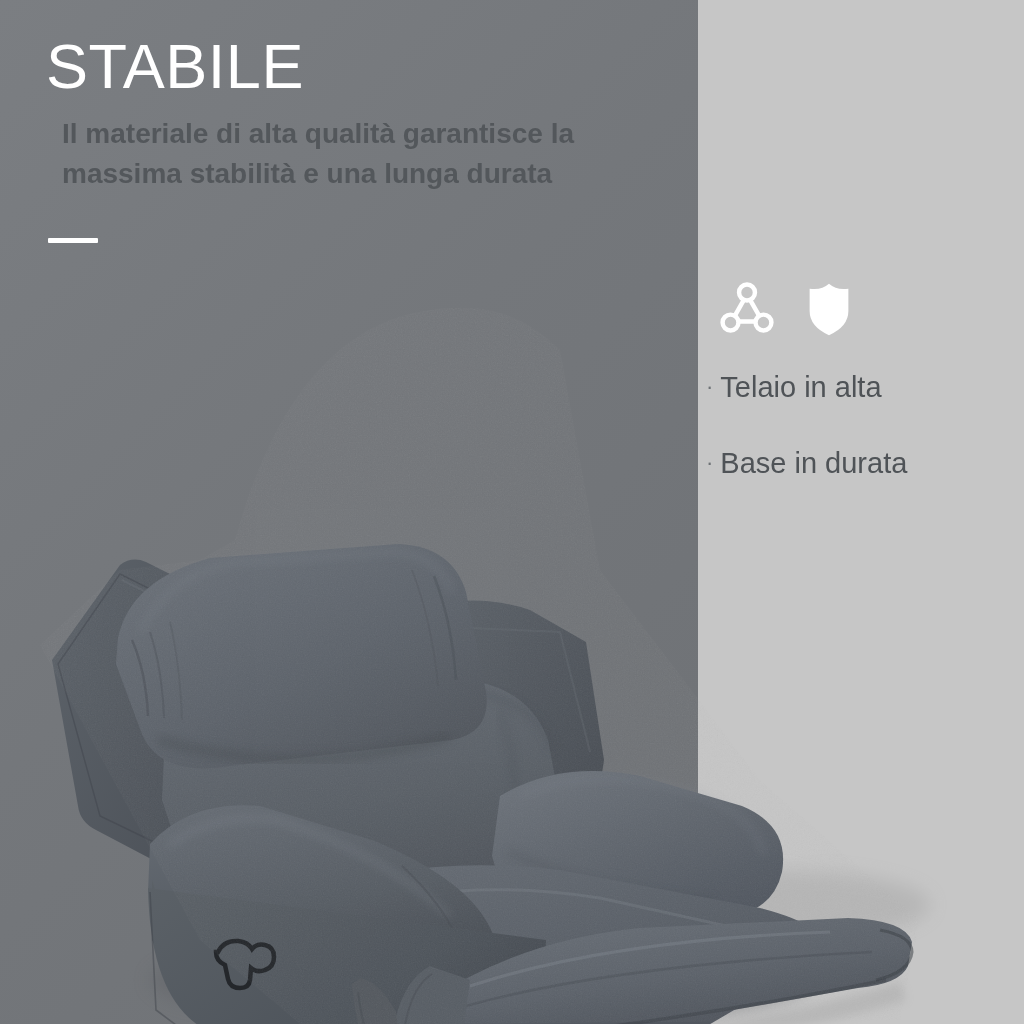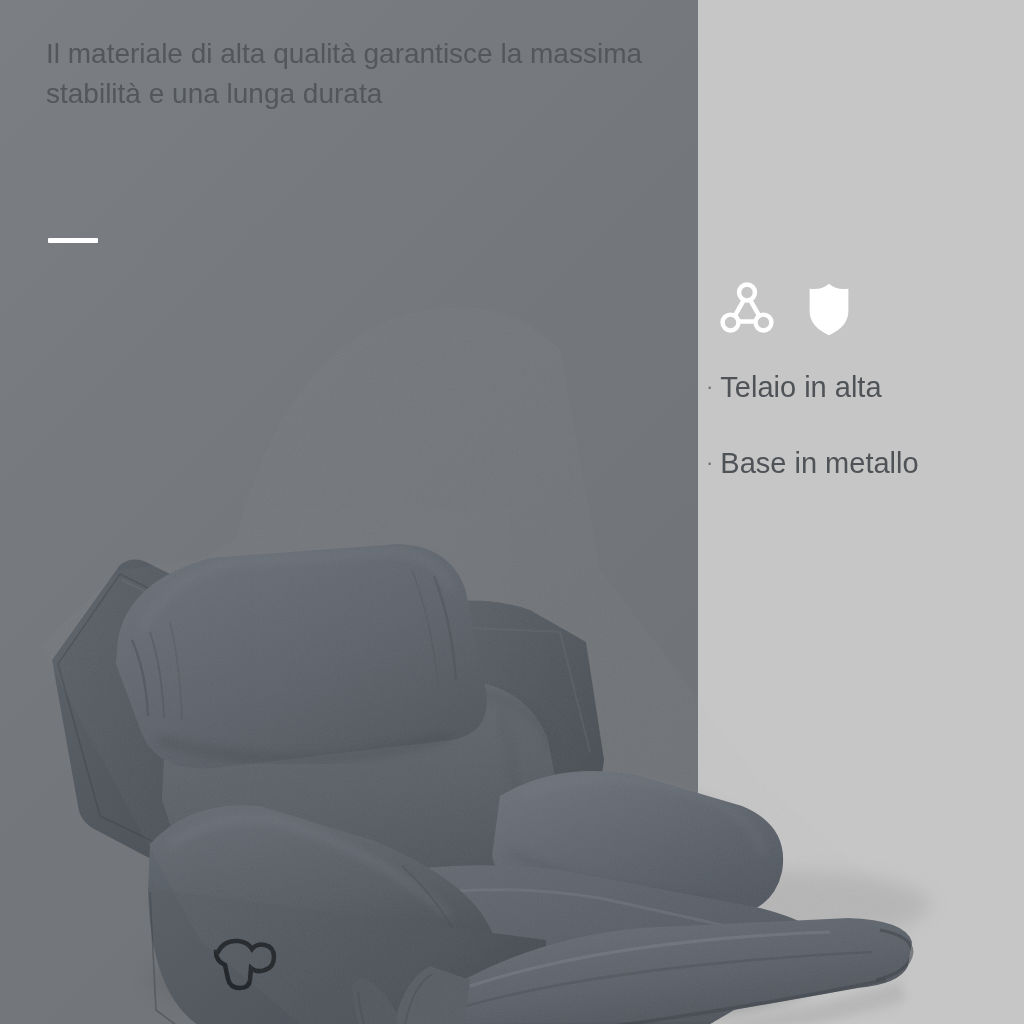--- a/index.html
+++ b/index.html
@@ -45,23 +45,23 @@
     line-height: 1.02;
     font-weight: 300;
     letter-spacing: 0.5px;
     color: #ffffff;
     margin: 0 0 14px 0;
     white-space: nowrap;
   }
   .subhead {
     font-size: 28px;
     line-height: 1.42;
-    font-weight: 400;
+    font-weight: 700;
     color: #53575b;
-    margin: 0;
+    margin: 16px;
     max-width: 610px;
   }
   .rule {
     position: absolute;
     left: 48px;
     top: 238px;
     width: 50px;
     height: 5px;
     background: #ffffff;
     border-radius: 1px;
@@ -118,20 +118,21 @@
 </style>
 </head>
 <body>
 
 <div id="page">
 
   <div class="bg-left"></div>
   <div class="bg-right"></div>
 
   <div class="headline-block">
+    <h1 class="headline">STABILE</h1>
     <p class="subhead">Il materiale di alta qualità garantisce la massima stabilità e una lunga durata</p>
   </div>
   <div class="rule"></div>
 
   <div class="chair-wrap">
     <svg class="chair-svg" viewBox="0 0 1024 784" xmlns="http://www.w3.org/2000/svg" aria-hidden="true">
       <defs>
         <linearGradient id="fabMain" x1="0" y1="0" x2="0.6" y2="1">
           <stop offset="0%" stop-color="#646a71"></stop>
           <stop offset="45%" stop-color="#595f66"></stop>
@@ -315,17 +316,17 @@
     </svg>
   </div>
 
   <div class="feature-list">
     <div class="feature-item">
       <span class="feature-dot">·</span>
       <span>Telaio in alta</span>
     </div>
     <div class="feature-item">
       <span class="feature-dot">·</span>
-      <span>Base in metallo</span>
+      <span>Base in durata</span>
     </div>
   </div>
 
 </div>
 
 </body></html>

